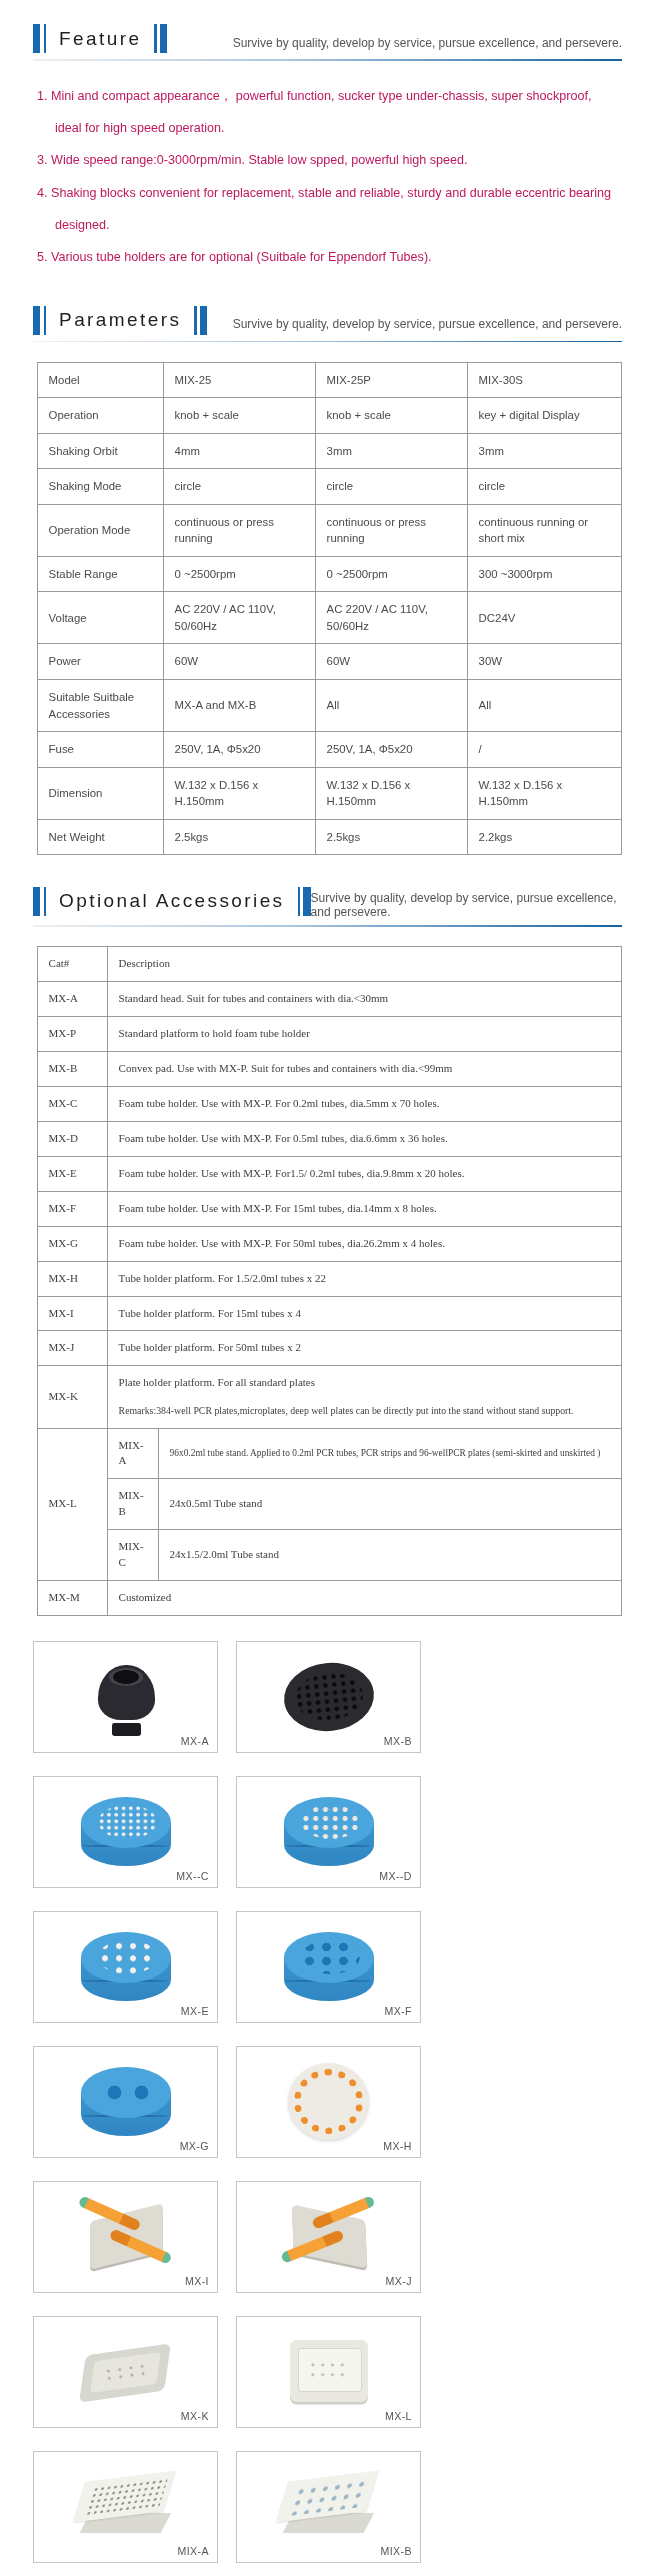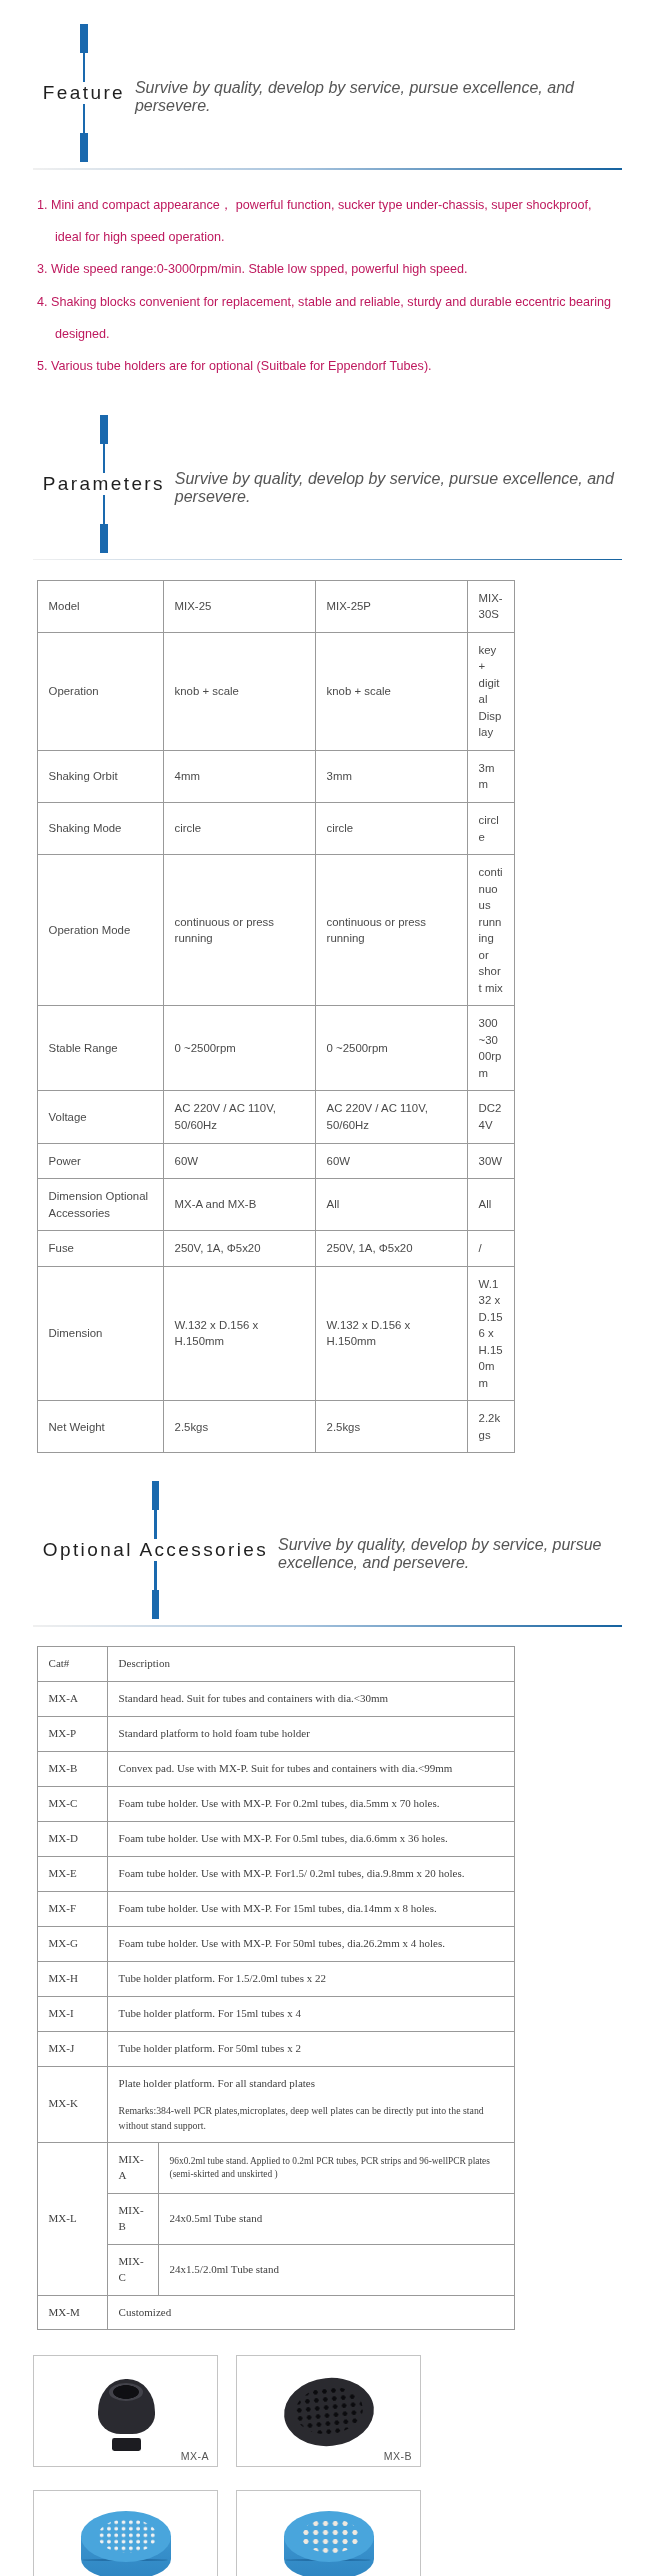--- a/index.html
+++ b/index.html
@@ -3,34 +3,34 @@
 <meta charset="utf-8">
 <style>
   * { box-sizing: border-box; }
   html,body { margin:0; padding:0; background:#fff; }
   body { width:656px; font-family:"Liberation Sans", sans-serif; color:#333; }
   .page { width:656px; overflow:hidden; }
 
   
   .section-header { display:flex; align-items:center; padding:0 34px 0 33px; margin-top:28px; }
   .sh-feature { margin-top:24.4px; }
-  .title-group { display:flex; align-items:center;flex-direction:column; }
+  .title-group { display:flex; align-items:center; }
   .bar { display:inline-block; height:29px; background:#1a69ae; }
   .bar.thick { width:7.3px; }
   .bar.thin { width:2.4px; margin:0 3.3px; }
   .section-title { margin:0 9.8px; font-size:19px; font-weight:400; letter-spacing:2.4px; color:#1f1f1f; white-space:nowrap; }
-  .tagline { margin-left:auto; font-style:italic; font-size:16px; color:#555; padding-top:8.1px; }
+  .tagline { margin-left:auto; font-size:12px; color:#555; padding-top:8.1px; }
   .section-rule { height:1.6px; margin:5.7px 34px 0 33px; background:linear-gradient(90deg,#f0f0f0 0%,#a8c4de 45%,#15629f 100%); }
 
   
   .features { padding:19.6px 37px 4.9px 37px; }
   .feature-item { font-size:12.6px; color:#be185d; line-height:2.55; padding-left:18px; text-indent:-18px; }
 
   
-  table { border-collapse:collapse; table-layout:fixed; margin:19.6px 34px 0 37px; width:478px;padding-left:36px; }
+  table { border-collapse:collapse; table-layout:fixed; margin:19.6px 34px 0 37px; width:585px;padding-left:36px; }
   td { border:0.8px solid #999; vertical-align:middle; word-wrap:break-word; }
   .params td { padding:9px 10.6px; font-size:11.4px; color:#4a4a4a; line-height:1.45; }
   .acc td { padding:9px 10.6px; font-size:11px; color:#414141; line-height:1.45;font-family:Liberation Serif, serif; }
   .acc td.small, .acc .small { font-size:9.4px; line-height:1.4;margin-top:12px; }
   .acc .remark { font-size:9.8px; margin-top:13px; }
 
   
   .grid { display:flex; flex-wrap:wrap; gap:23px 18px; padding:24.4px 33px 0 33px; }
   .img-box { width:185px; height:112px; border:0.8px solid #c4c4c4; position:relative; background:#fff; display:flex; align-items:center; justify-content:center; }
   .img-label { position:absolute; right:8.1px; bottom:4.1px; font-size:10.6px; color:#555; letter-spacing:0.4px; }
@@ -199,21 +199,21 @@
           <td>AC 220V / AC 110V, 50/60Hz</td>
           <td>DC24V</td>
         </tr>
         <tr>
           <td class="plabel">Power</td>
           <td>60W</td>
           <td>60W</td>
           <td>30W</td>
         </tr>
         <tr>
-          <td class="plabel">Dimension Optional Accessories</td>
+          <td class="plabel">Suitable Suitbale Accessories</td>
           <td>MX-A and MX-B</td>
           <td>All</td>
           <td>All</td>
         </tr>
         <tr>
           <td class="plabel">Fuse</td>
           <td>250V, 1A, Φ5x20</td>
           <td>250V, 1A, Φ5x20</td>
           <td>/</td>
         </tr>

